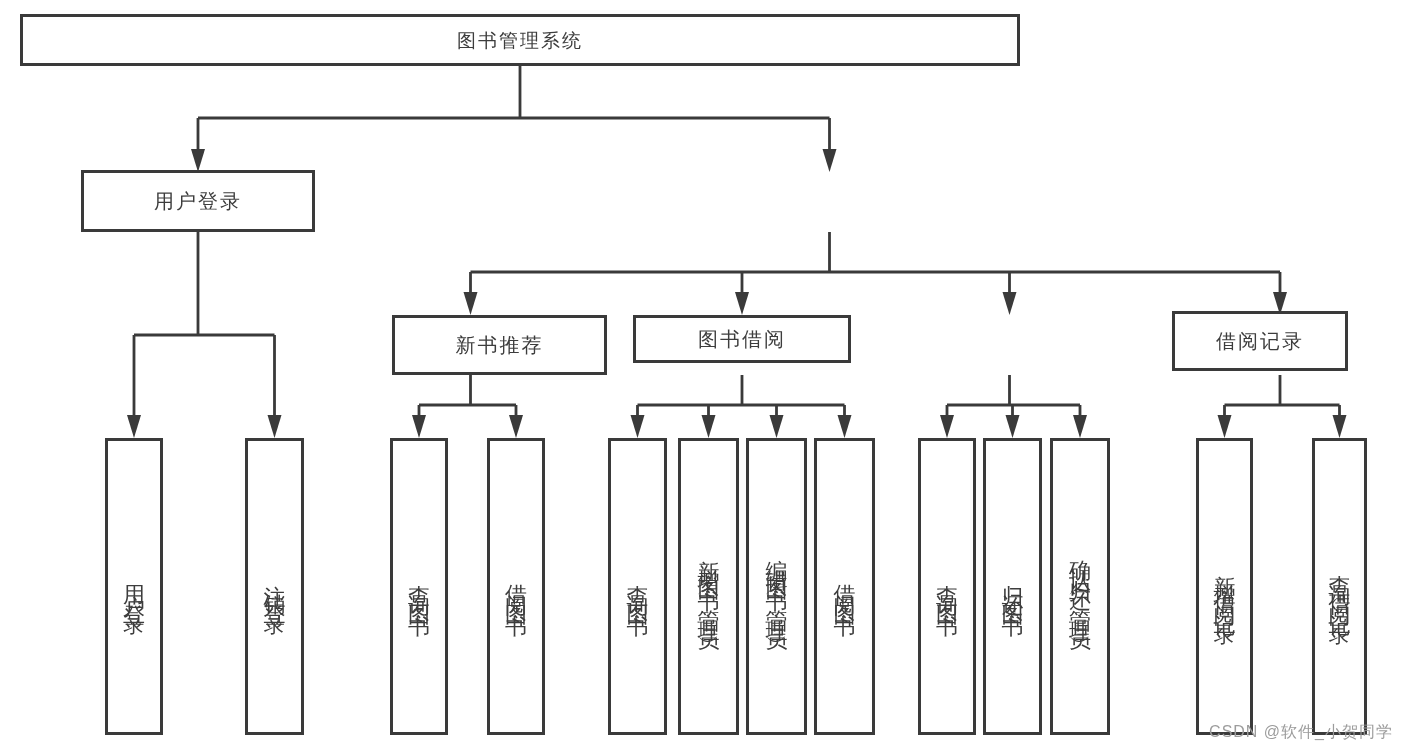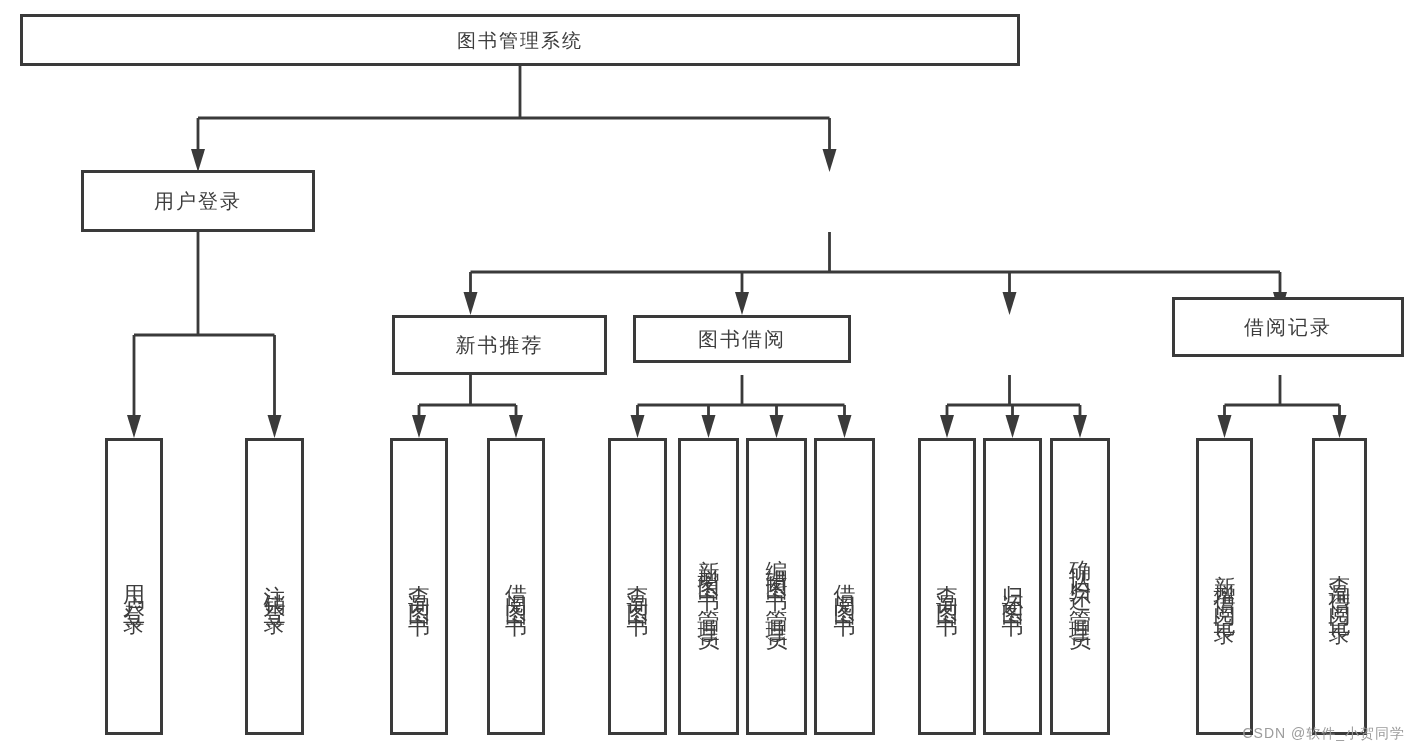--- a/index.html
+++ b/index.html
@@ -31,22 +31,22 @@
   .leaf{
     writing-mode:vertical-rl;
     text-orientation:mixed;
     font-size:22px;
     letter-spacing:10px;
     line-height:1;
     top:438px;height:297px;
   }
   .watermark{
     position:absolute;
-    right:0;bottom:4px;
-    font-size:14px;
+    right:12px;bottom:4px;
+    font-size:16px;
     letter-spacing:1px;
     color:var(--watermark);
     z-index:5;
     white-space:nowrap;
     margin-left:31px;
   }
 </style>
 </head>
 <body>
 
@@ -101,21 +101,21 @@
       <polygon points="1332.5,415 1346.5,415 1339.5,438"></polygon>
     </g>
   </svg>
 
   <div class="box hbox root" style="left:20px;top:14px;width:1000px;height:52px;">图书管理系统</div>
 
   <div class="box hbox" style="left:81px;top:170px;width:234px;height:62px;">用户登录</div>
 
   <div class="box hbox" style="left:363px;top:315px;width:215px;height:60px;margin-left:29px;">新书推荐</div>
   <div class="box hbox" style="left:633px;top:315px;width:218px;height:48px;">图书借阅</div>
-  <div class="box hbox" style="left:1172px;top:297px;width:232px;height:60px;text-align:right;">借阅记录</div>
+  <div class="box hbox" style="left:1172px;top:311px;width:176px;height:60px;text-align:right;">借阅记录</div>
 
   <div class="box leaf" style="left:105px;width:58px;">用户登录</div>
   <div class="box leaf" style="left:245px;width:59px;">注销登录</div>
 
   <div class="box leaf" style="left:390px;width:58px;">查询图书</div>
   <div class="box leaf" style="left:487px;width:58px;">借阅图书</div>
 
   <div class="box leaf" style="left:608px;width:59px;">查询图书</div>
   <div class="box leaf" style="left:678px;width:61px;">新增图书（管理员）</div>
   <div class="box leaf" style="left:746px;width:61px;">编辑图书（管理员）</div>

